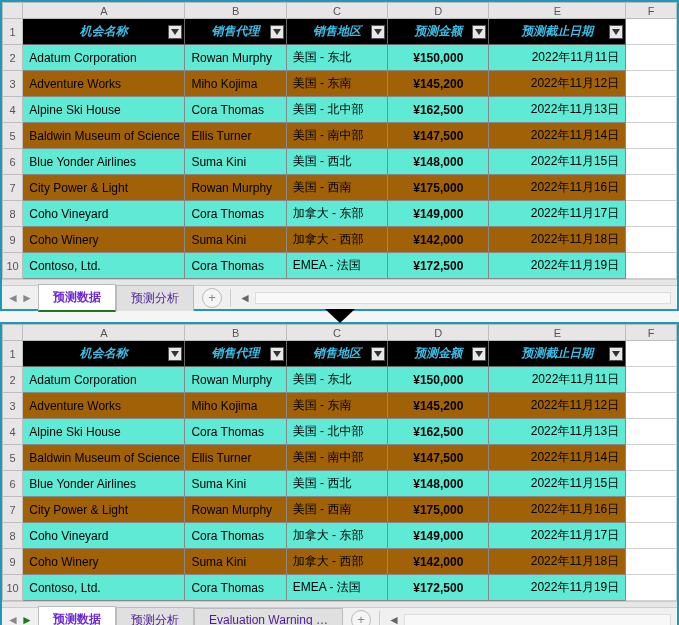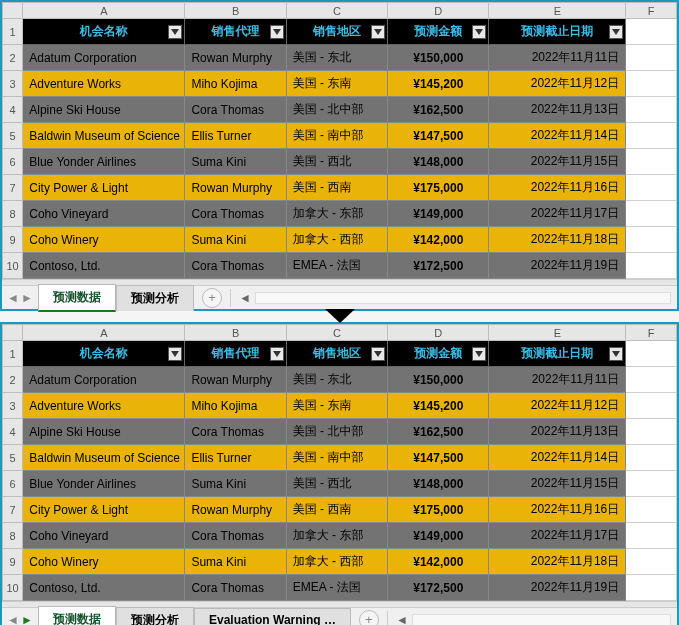--- a/index.html
+++ b/index.html
@@ -12,33 +12,33 @@
   .col-B { width: 100px; }
   .col-C { width: 100px; }
   .col-D { width: 100px; }
   .col-E { width: 135px; }
   .col-F { width: 50px; }
   th.colhdr, td.rowhdr { background: #e6e6e6; color: #555; font-weight: normal; border: 1px solid #bdbdbd; text-align: center; height: 18px; font-size: 11px; }
   td.rowhdr { width: 20px; }
   th.colhdr { height: 16px; }
   td.cell { border: 1px solid #888; padding: 3px 6px; height: 26px; vertical-align: middle; white-space: nowrap; overflow: hidden; }
   td.blank { border: 1px solid #d0d0d0; background: #fff; }
-  tr.header-row td.cell { background: #000; color: #3dbde6; font-weight: bold; text-align: center; position: relative; border: 1px solid #666; }
-  tr.data-row.even td.cell { background: #737373; }
-  tr.data-row.odd td.cell { background: #eab308; }
+  tr.header-row td.cell { background: #000; color: #3dbde6; font-weight: bold; text-align: center; font-style: italic; position: relative; border: 1px solid #666; }
+  tr.data-row.even td.cell { background: #5eead4; }
+  tr.data-row.odd td.cell { background: #a16207; }
   td.cell.num { text-align: center; font-weight: bold; }
   td.cell.date { text-align: right; }
   .filter-btn { position: absolute; right: 2px; top: 50%; transform: translateY(-50%); width: 14px; height: 14px; background: #e8e8e8; border: 1px solid #555; display: flex; align-items: center; justify-content: center; cursor: pointer; }
   .filter-btn svg { width: 8px; height: 6px; }
   .tabbar { display: flex; align-items: center; height: 24px; background: #f0f0f0; border-top: 1px solid #ccc; position: relative; }
   .tab-nav { display: flex; gap: 0; padding: 0 4px; }
   .tab-nav-btn { width: 14px; height: 18px; display: flex; align-items: center; justify-content: center; color: #888; cursor: pointer; }
   .tab-nav-btn.active { color: #1a7a1a; }
-  .tab { padding: 4px 14px; background: #e0e0e0; border: 1px solid #bbb; border-bottom: none; font-size: 12px; cursor: pointer; color: #000000; font-weight: bold; }
-  .tab.active { background: #fff; color: #14532d; font-weight: bold; border-bottom: 2px solid #1a7a1a; margin-bottom: -1px; }
+  .tab { padding: 4px 14px; background: #e0e0e0; border: 1px solid #bbb; border-bottom: none; font-size: 12px; cursor: pointer; color: #4c1d95; }
+  .tab.active { background: #fff; color: #6d28d9; font-weight: bold; border-bottom: 2px solid #1a7a1a; margin-bottom: -1px; }
   .tab-add { width: 20px; height: 20px; border: 1px solid #bbb; border-radius: 50%; display: flex; align-items: center; justify-content: center; margin-left: 8px; color: #888; cursor: pointer; background: #f5f5f5; font-size: 13px; }
   .tab-sep { flex: 0 0 auto; width: 1px; height: 18px; background: #ccc; margin: 0 8px; }
   .hscroll { flex: 1; display: flex; align-items: center; gap: 4px; padding-right: 6px; }
   .hscroll-btn { width: 12px; height: 14px; display: flex; align-items: center; justify-content: center; color: #666; cursor: pointer; }
   .hscroll-track { flex: 1; height: 12px; background: #f8f8f8; border: 1px solid #ddd; }
   .divider-arrow { text-align: center; margin: -6px 0 -4px 0; position: relative; z-index: 5; }
   .divider-arrow svg { width: 30px; height: 14px; }
   .panel-bottom-border { height: 6px; background: #e6e6e6; border-top:1px solid #ccc; }
 </style>
 </head>

